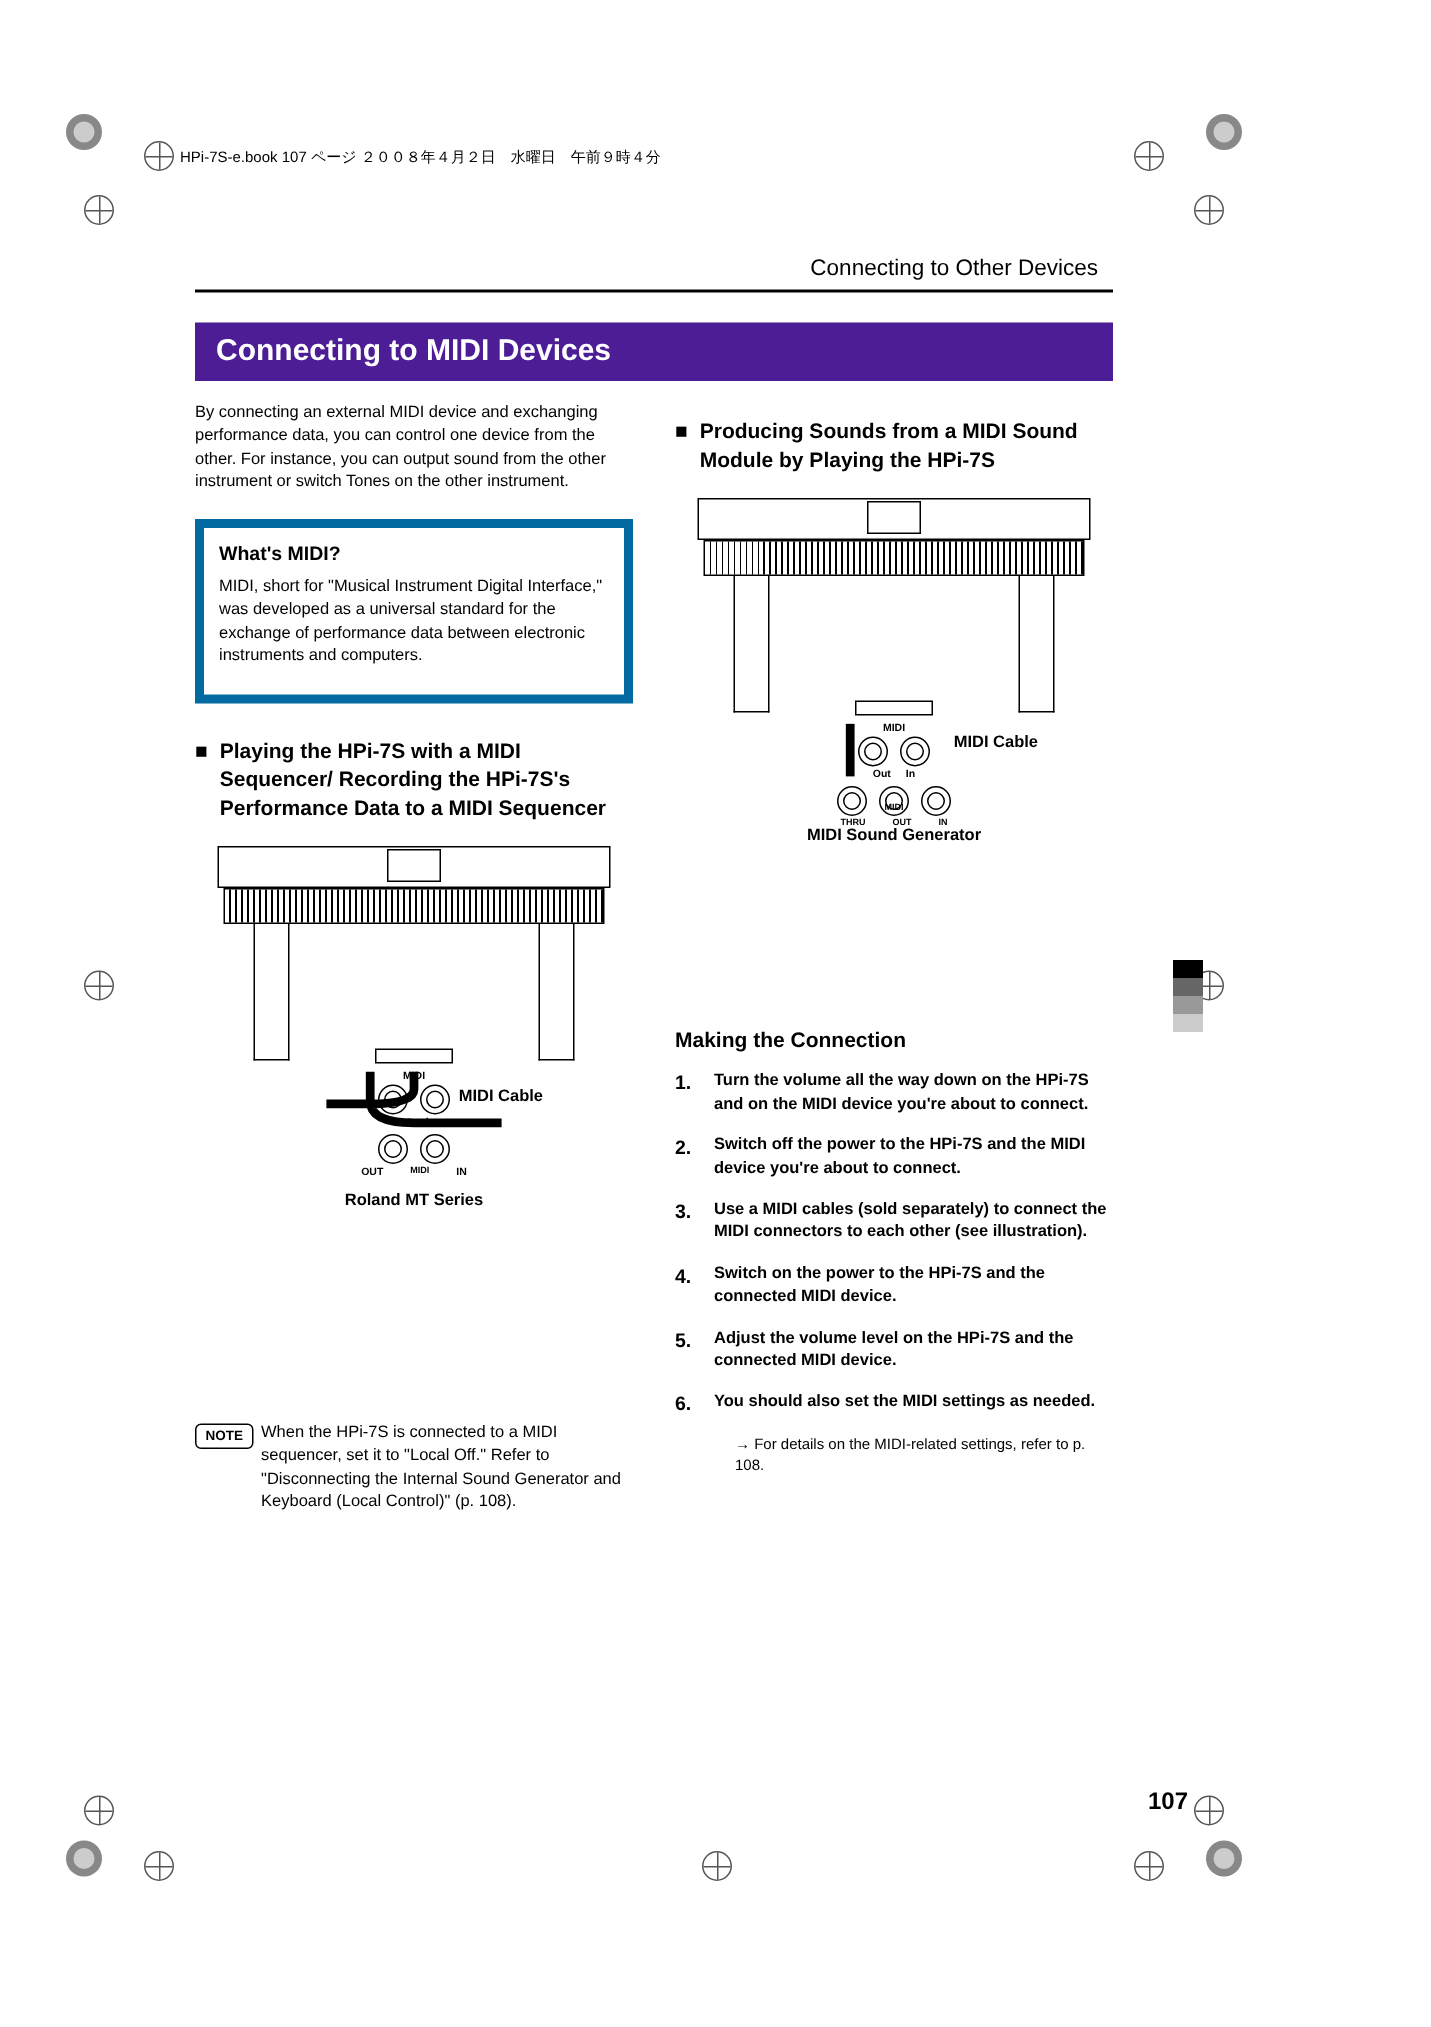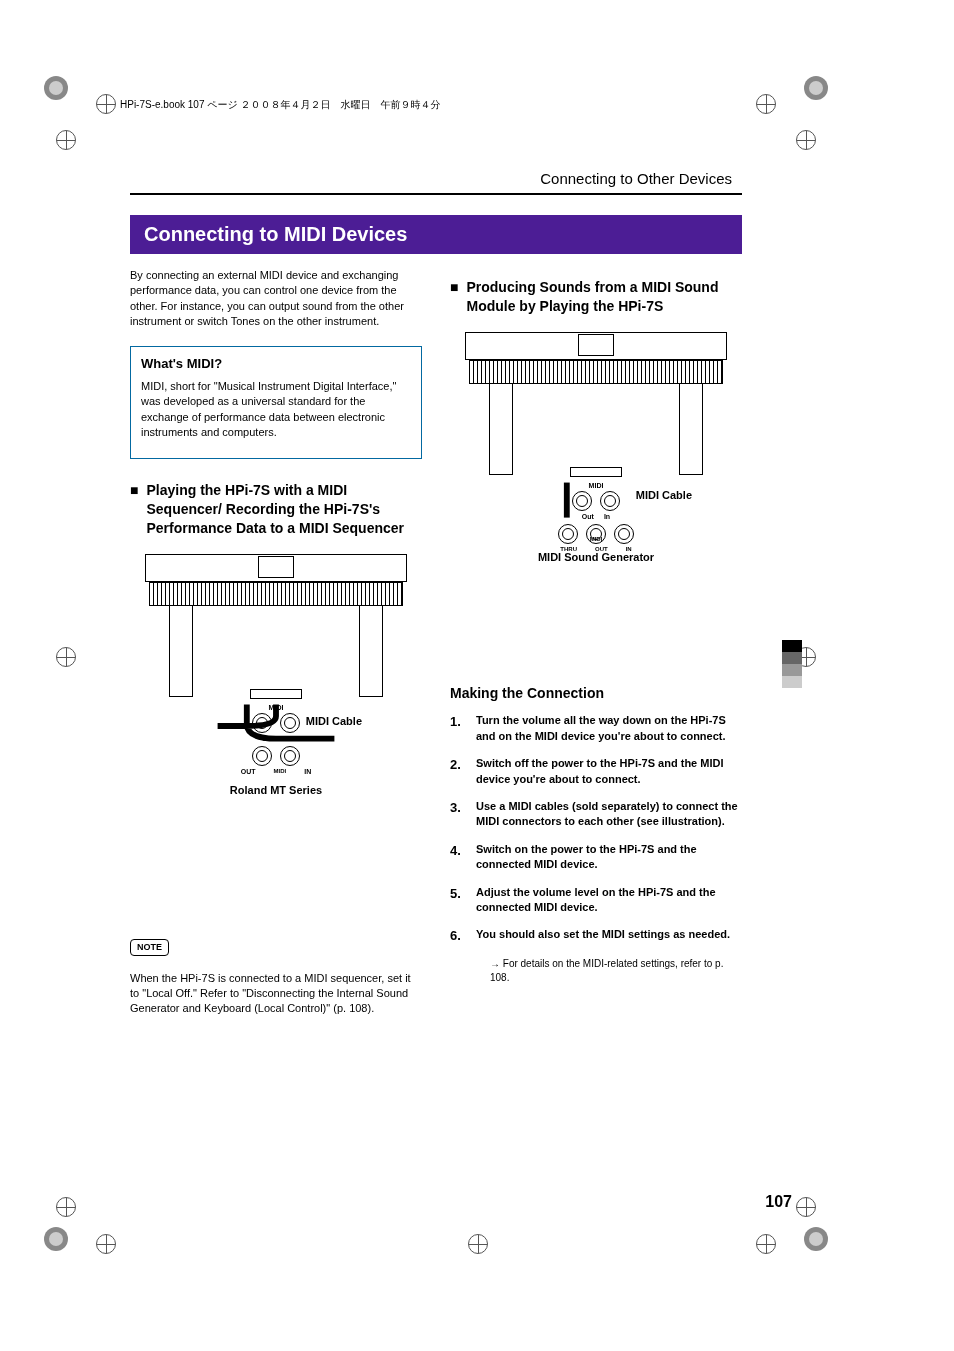--- a/index.html
+++ b/index.html
@@ -48,21 +48,21 @@
   }
   .col {
     flex: 1;
     font-size: 11px;
     line-height: 1.4;
   }
   .intro {
     margin-bottom: 16px;
   }
   .whatsmidi {
-    border: 1px solid #0369a1;
+    border: 6px solid #0369a1;
     padding: 8px 10px 12px 10px;
     margin-bottom: 22px;
   }
   .whatsmidi h4 {
     margin: 0 0 4px 0;
     font-size: 13px;
     font-weight: bold;
   }
   .whatsmidi p {
     margin: 6px 0;
@@ -124,21 +124,21 @@
   .midi-port-box { text-align:center; margin-top:4px; font-size: 8px;}
   .port-row { display:flex; justify-content:center; gap:8px; }
   .port { width:18px; height:18px; border:1px solid #000; border-radius:50%; display:inline-block; position:relative; }
   .port::after { content:""; position:absolute; inset:3px; border:1px solid #000; border-radius:50%; }
   .port-labels { display:flex; justify-content:center; gap:10px; font-size:7px; font-weight:bold; margin-top:1px;}
   .cable-area { height: 42px; position:relative; width:100%; }
   .cable-area svg { width:100%; height:100%; }
   .cable-label { position:absolute; font-size:11px; font-weight:bold; }
   .device-box { width: 160px; margin: 0 auto; text-align:center; }
   .device-caption { text-align:center; font-size:11px; font-weight:bold; margin-top:6px;}
-  .note-row { display:flex; align-items:flex-start; gap:15px; margin-top:10px;flex-direction:column; }
+  .note-row { display:flex; align-items:flex-start; gap:5px; margin-top:10px; }
   .note-badge { border:1px solid #000; font-size:9px; font-weight:bold; padding:1px 6px; border-radius:4px; white-space:nowrap; margin-top:1px;}
   .note-text { font-size:11px; line-height:1.4; }
   .h3 { font-size: 14px; font-weight: bold; margin: 18px 0 10px 0; }
   .steps { padding-left: 0; margin: 0; list-style: none; counter-reset: step; }
   .steps li { display:flex; gap:8px; margin-bottom: 12px; font-size:11px; font-weight:bold; line-height:1.4;}
   .steps li .num { font-size:13px; font-weight:bold; min-width:18px;}
   .steps li .txt { font-weight:bold; }
   .page-number { position:absolute; bottom: 140px; right: 80px; font-size:16px; font-weight:bold;}
   
   .reg { width:18px; height:18px; border:1px solid #555; border-radius:50%; position:absolute; display:flex; align-items:center; justify-content:center;}

